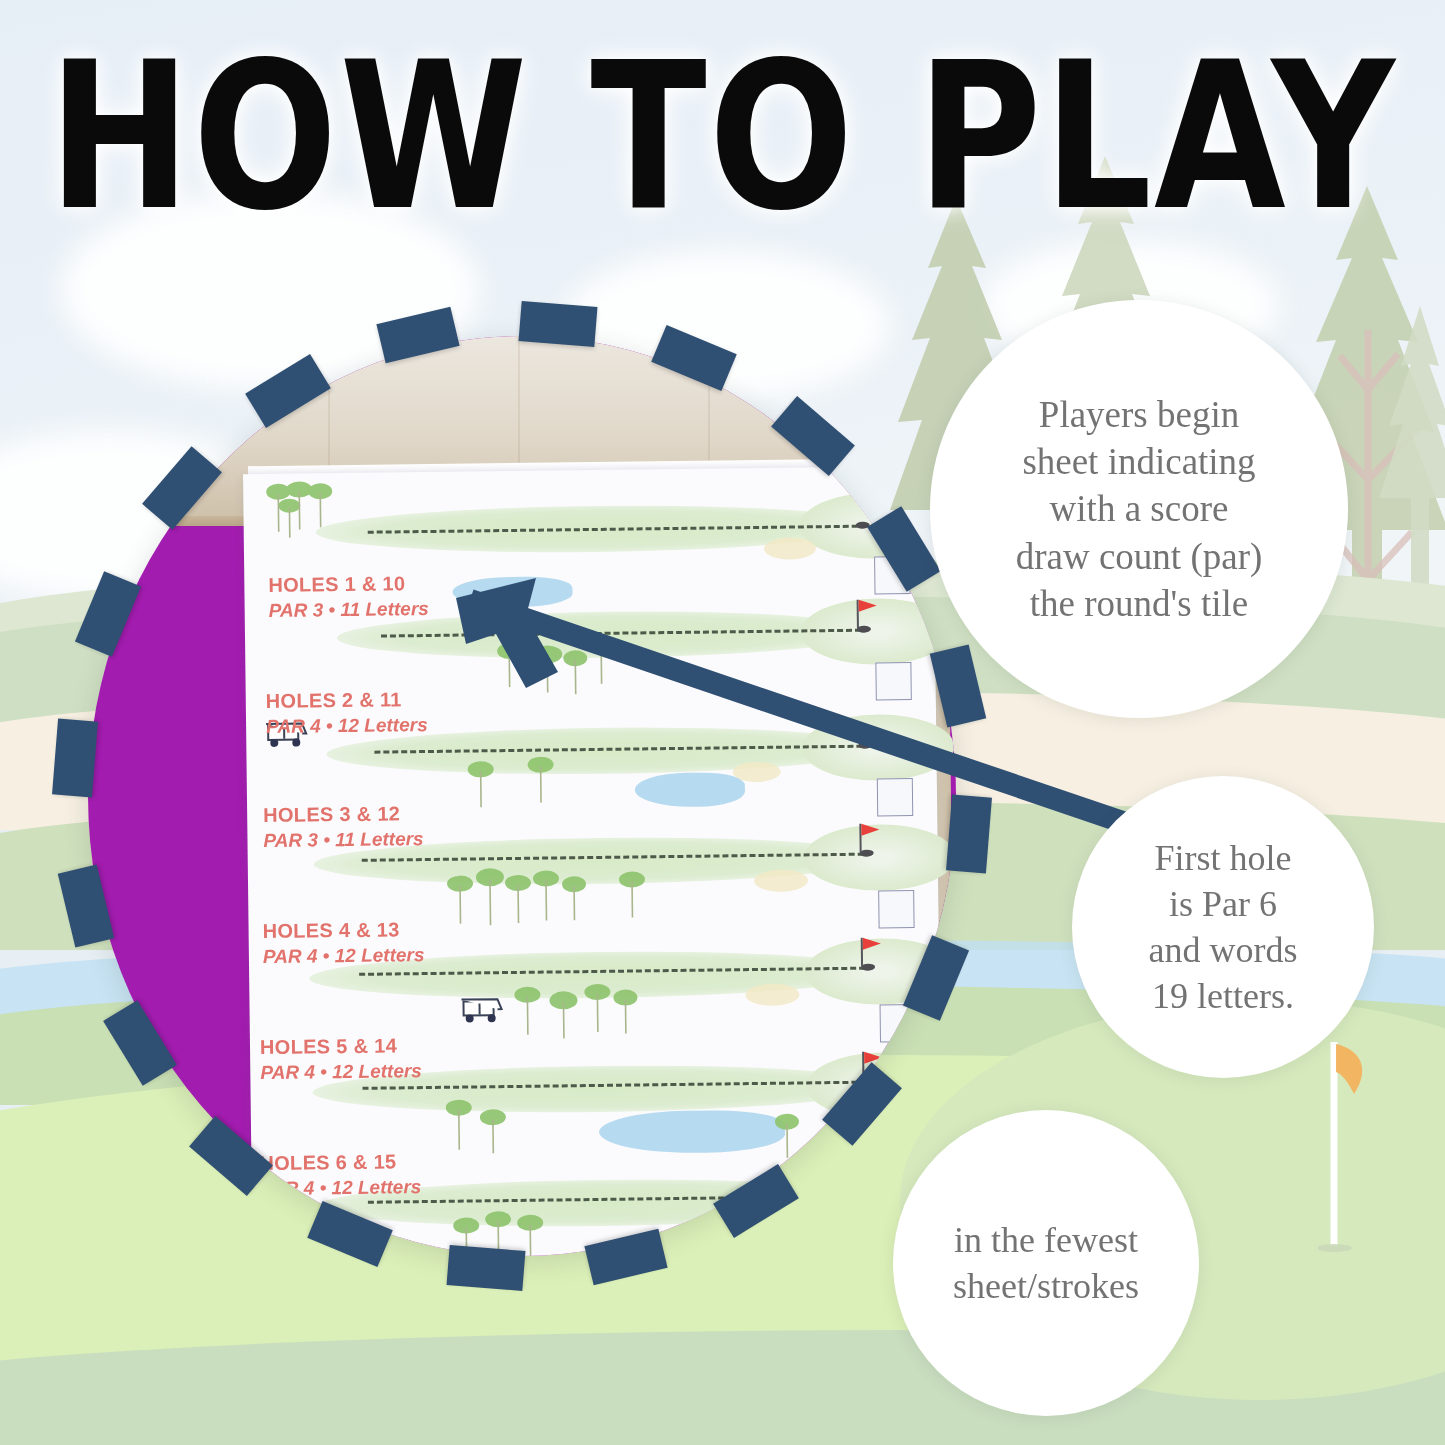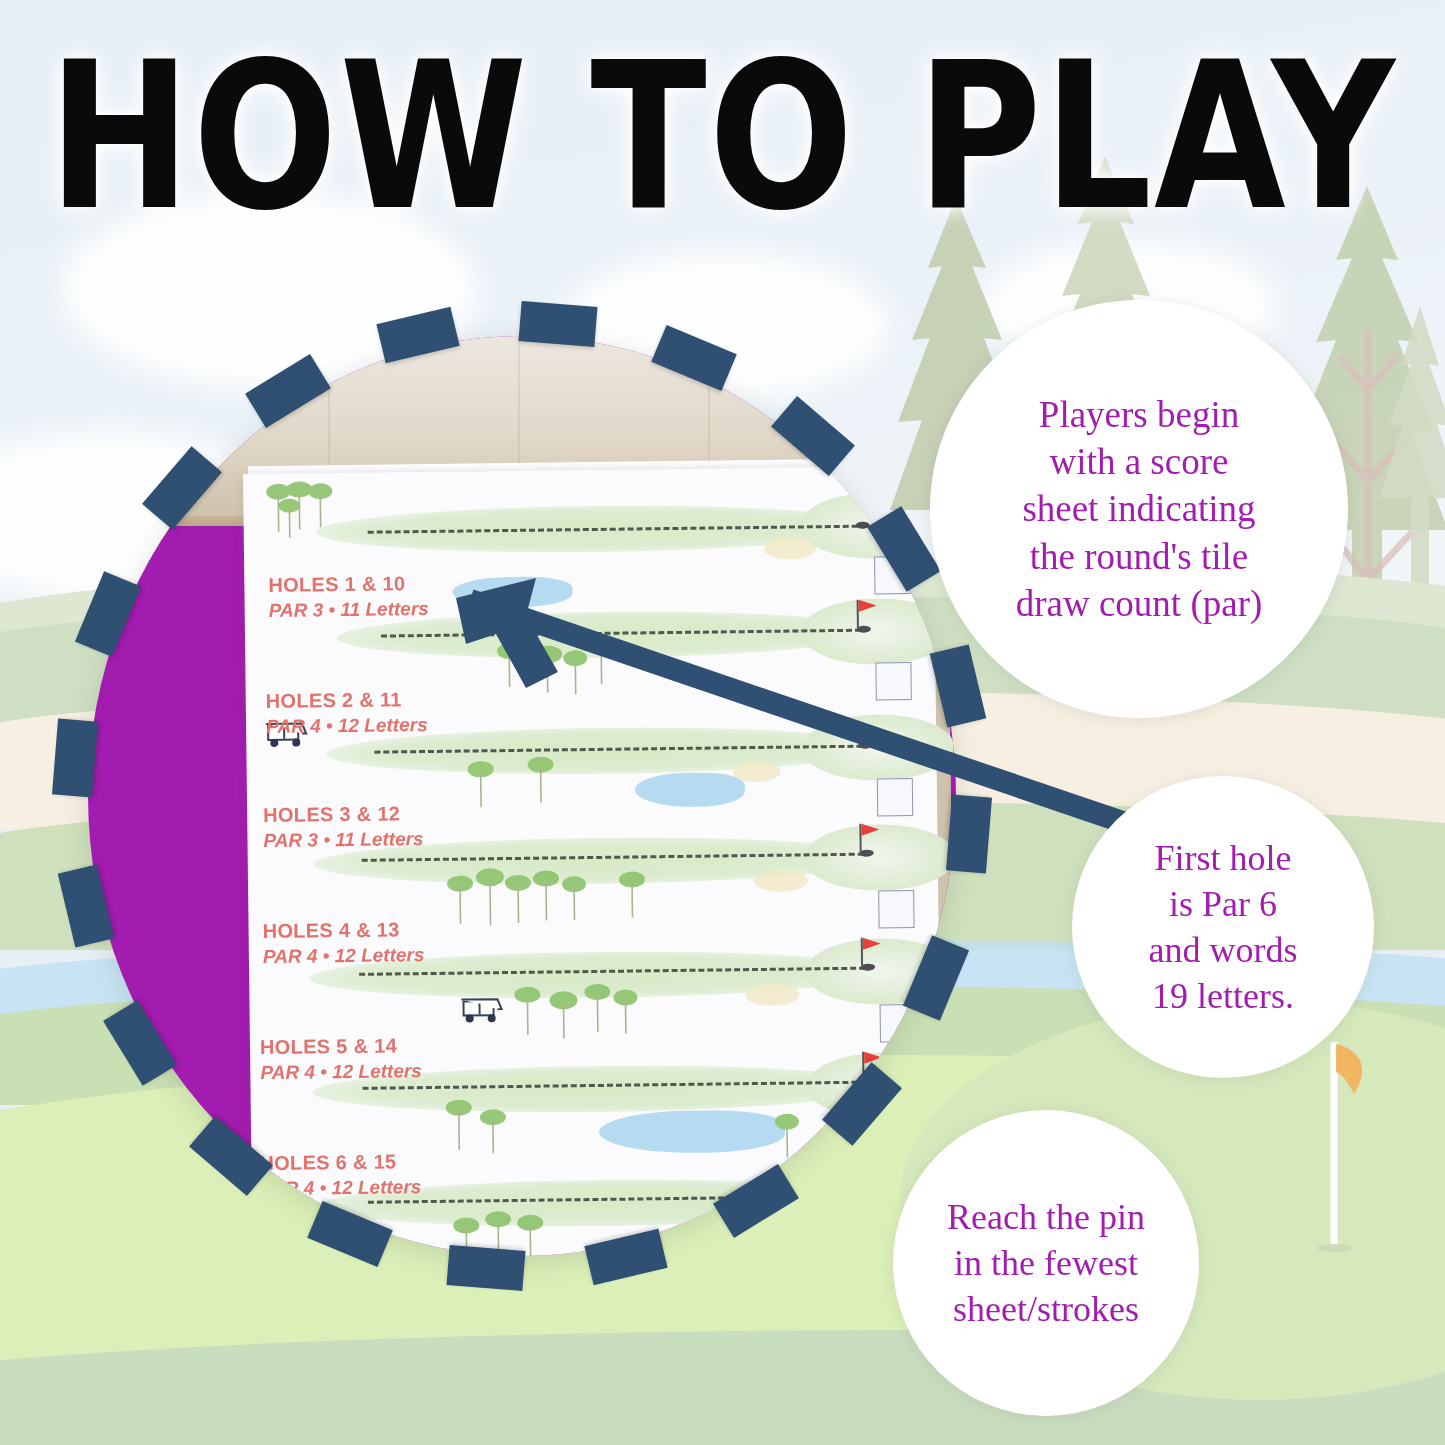--- a/index.html
+++ b/index.html
@@ -87,21 +87,21 @@
 
   
   #arrow{position:absolute;left:440px;top:560px;width:720px;height:300px;pointer-events:none;}
 
   
   .bubble{
     position:absolute;border-radius:50%;background:#ffffff;
     display:flex;align-items:center;justify-content:center;
     text-align:center;
     font-family:"Liberation Serif", serif;
-    color:#a21caf;
+    color:#737373;
     box-shadow:0 2px 16px rgba(80,100,80,.12);
   }
   .bubble span{display:block;line-height:1.28;}
   #bubble1{left:930px;top:300px;width:418px;height:418px;font-size:37px;}
   #bubble2{left:1072px;top:776px;width:302px;height:302px;font-size:36px;}
   #bubble3{left:893px;top:1110px;width:306px;height:306px;font-size:36px;}
 </style>
 </head>
 <body>
 
@@ -395,37 +395,36 @@
     </div>
 
   <svg id="arrow" viewBox="0 0 720 300">
     <path d="M30 40 L700 268" stroke="#2f4f73" stroke-width="22" fill="none" stroke-linecap="butt"></path>
     <path d="M16 38 L96 18 L86 56 L118 112 L86 128 L56 74 L26 84 Z" fill="#2f4f73"></path>
   </svg>
 
   <div class="bubble" id="bubble1">
     <div>
       <span>Players begin</span>
+      <span>sheet indicating</span>
       <span>with a score</span>
-      <span>sheet indicating</span>
+      <span>draw count (par)</span>
       <span>the round's tile</span>
-      <span>draw count (par)</span>
     </div>
   </div>
 
   <div class="bubble" id="bubble2">
     <div>
       <span>First hole</span>
       <span>is Par 6</span>
       <span>and words</span>
       <span>19 letters.</span>
     </div>
   </div>
 
   <div class="bubble" id="bubble3">
     <div>
-      <span>Reach the pin</span>
       <span>in the fewest</span>
       <span>sheet/strokes</span>
     </div>
   </div>
 
 </div>
 
 </body></html>

